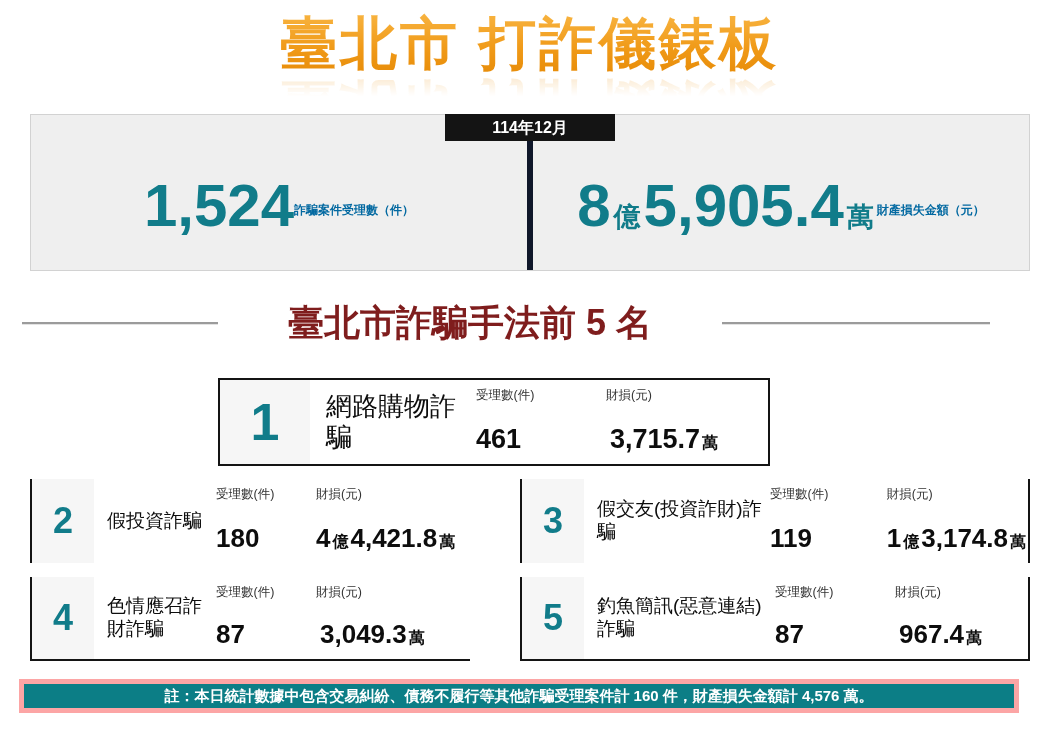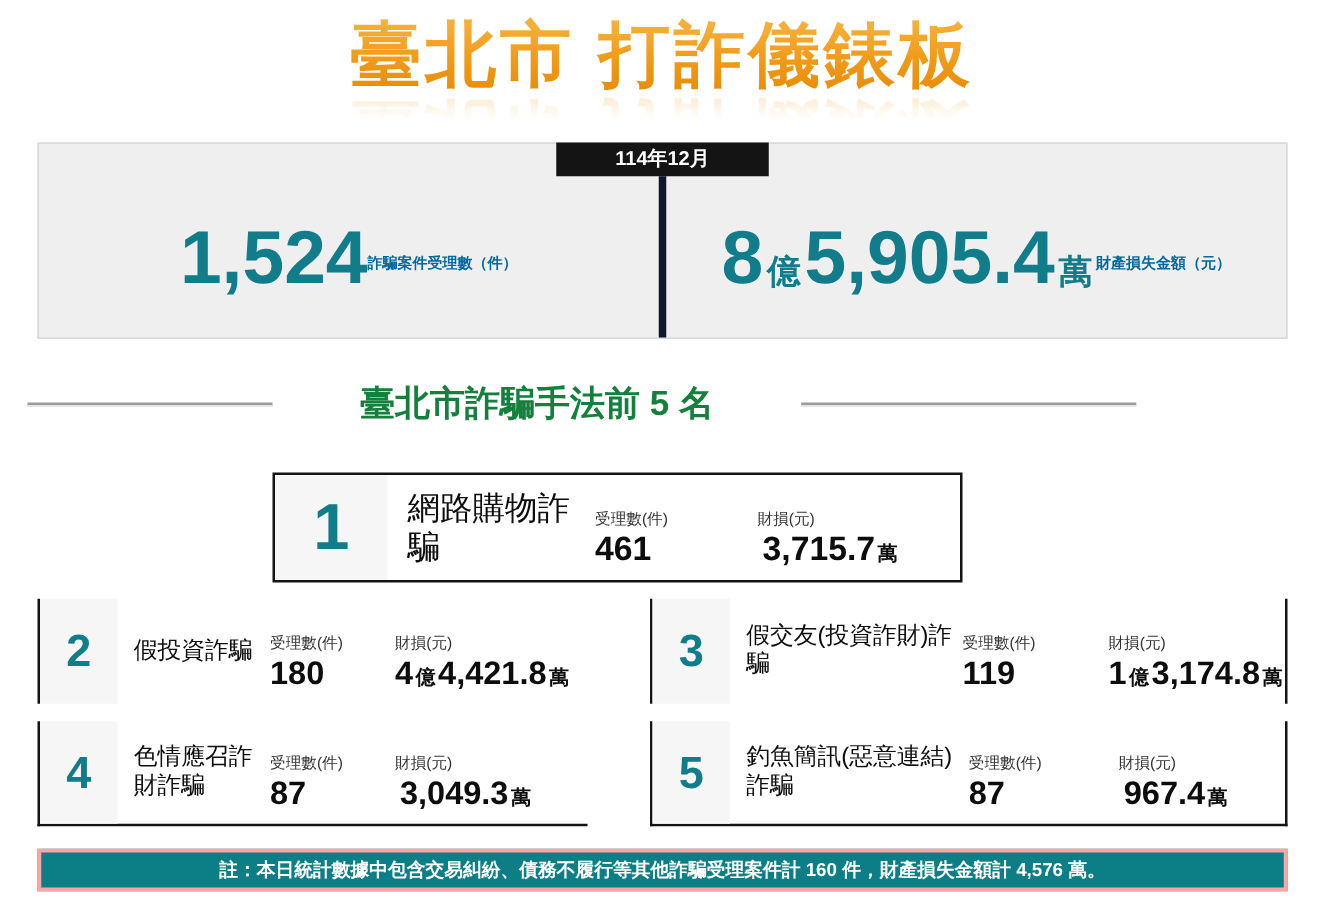--- a/index.html
+++ b/index.html
@@ -33,28 +33,28 @@
   .stat-label{margin-top:10px;font-size:12px;font-weight:bold;color:#0369a1;}
 
   
   .section-row{
     position:absolute;top:301px;left:0;width:100%;height:44px;
     display:flex;align-items:center;
   }
   .section-line{height:2px;background:#9b9b9b;border-bottom:1px solid #e3e3e3;}
   .section-line.l{width:196px;margin-left:22px;margin-right:70px;}
   .section-line.r{width:268px;margin-left:70px;}
-  .section-title{font-size:28px;font-weight:bold;color:#15803d;white-space:nowrap;}
+  .section-title{font-size:36px;font-weight:bold;color:#7f1d1d;white-space:nowrap;}
 
   
   .card{position:absolute;display:flex;box-sizing:border-box;background:#ffffff;}
   .rank-box{background:#f6f6f6;display:flex;align-items:center;justify-content:center;flex:none;}
   .rank-num{color:#117c8a;font-weight:bold;}
   .fraud-name{font-weight:normal;color:#0d0d0d;line-height:1.2;}
-  .stat-col{display:flex;flex-direction:column;justify-content:flex-end;
+  .stat-col{display:flex;flex-direction:column;justify-content:space-between;
             padding-top:7px;padding-bottom:9px;box-sizing:border-box;}
   .col-header{font-size:12.5px;color:#333;}
   .col-value{font-size:27px;font-weight:bold;color:#0d0d0d;white-space:nowrap;}
   .col-value .u{font-size:16px;margin:0 2px;}
 
   
   .card1{top:378px;left:218px;width:552px;height:88px;border:2px solid #141414;}
   .card1 .rank-box{width:90px;}
   .card1 .rank-num{font-size:52px;}
   .card1 .fraud-name{width:150px;margin-left:16px;font-size:26px;align-self:center;}
@@ -76,22 +76,22 @@
   .card5{top:577px;left:520px;width:510px;}
   .card-sm.left-col .fraud-name{width:97px;}
   .card-sm.left-col .col-cases{width:100px;margin-left:12px;}
   .card-sm.left-col .col-loss{flex:1;}
   .card-sm.right-col .fraud-name{width:178px;}
   .card-sm.right-col .col-cases{width:120px;margin-left:0;}
   .card-sm.right-col .col-loss{flex:1;}
 
   
   .footer-bar{
-    position:absolute;top:679px;left:30px;width:1000px;height:34px;
-    background:#0c7e86;border:3px solid #fca5a5;box-sizing:border-box;
+    position:absolute;top:679px;left:19px;width:1000px;height:34px;
+    background:#0c7e86;border:5px solid #fca5a5;box-sizing:border-box;
     color:#ffffff;font-size:15px;font-weight:bold;
     display:flex;align-items:center;justify-content:center;
   }
 </style>
 </head>
 <body>
 
 <div class="canvas">
 
   <div class="page-title">臺北市 打詐儀錶板</div>

